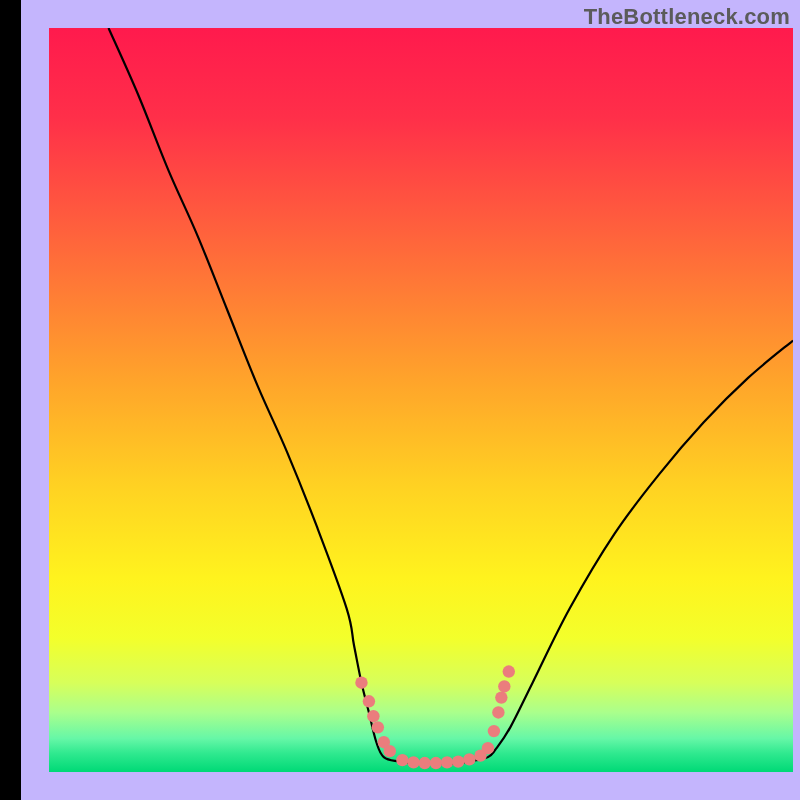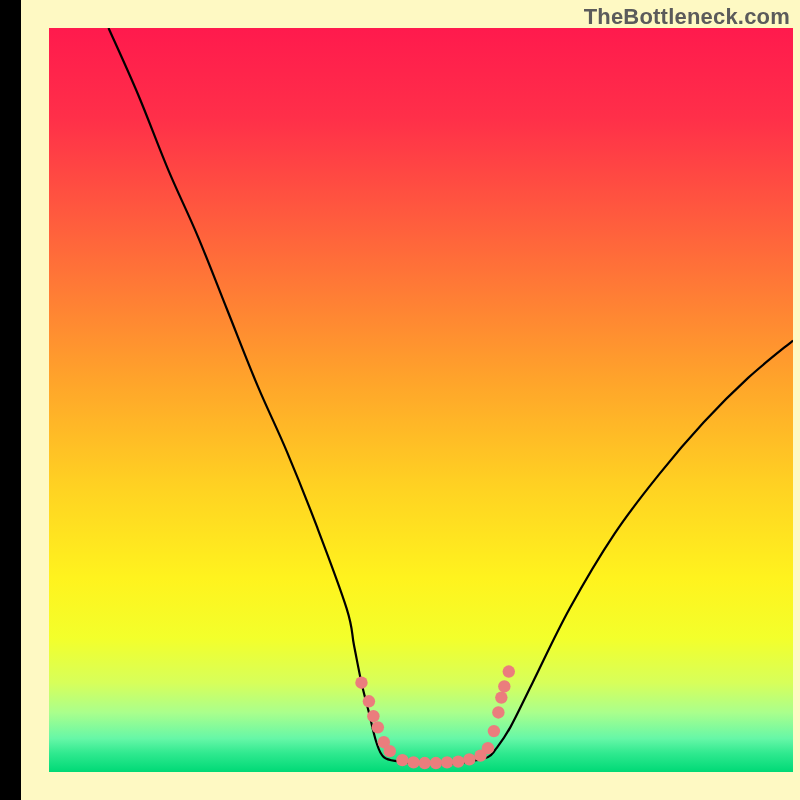--- a/index.html
+++ b/index.html
@@ -7,21 +7,21 @@
     padding: 0;
     width: 800px;
     height: 800px;
     background: #000;
     overflow: hidden;
     font-family: Arial, Helvetica, sans-serif;
   }
   .frame {
     position: absolute;
     inset: 0;
-    background: #fef9c3;
+    background: #c4b5fd;
     margin-left: 21px;
   }
   .plot {
     position: absolute;
     left: 28px;
     top: 28px;
     width: 744px;
     height: 744px;
     overflow: hidden;
   }

